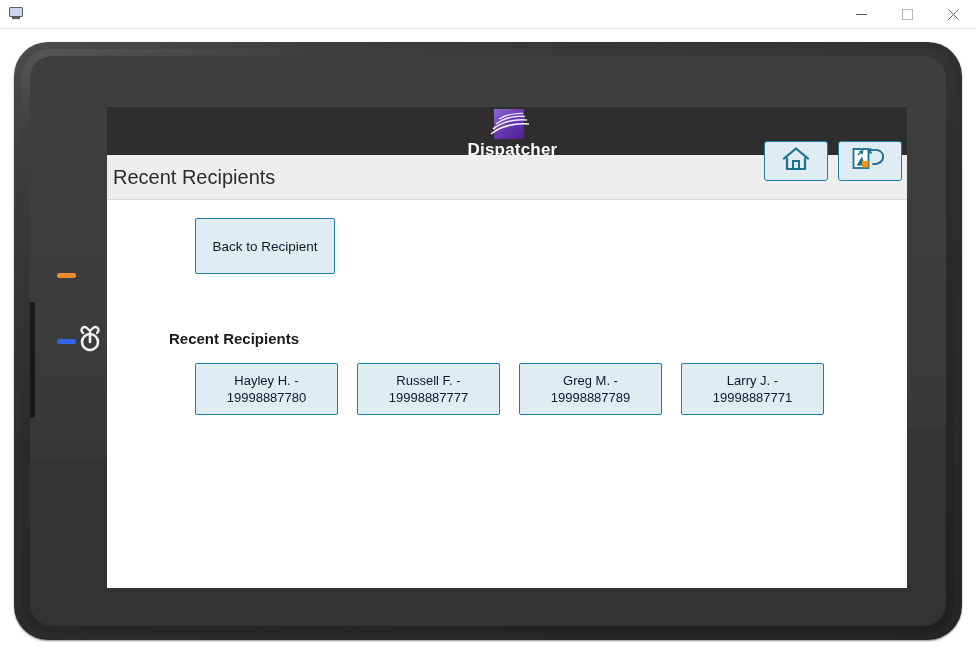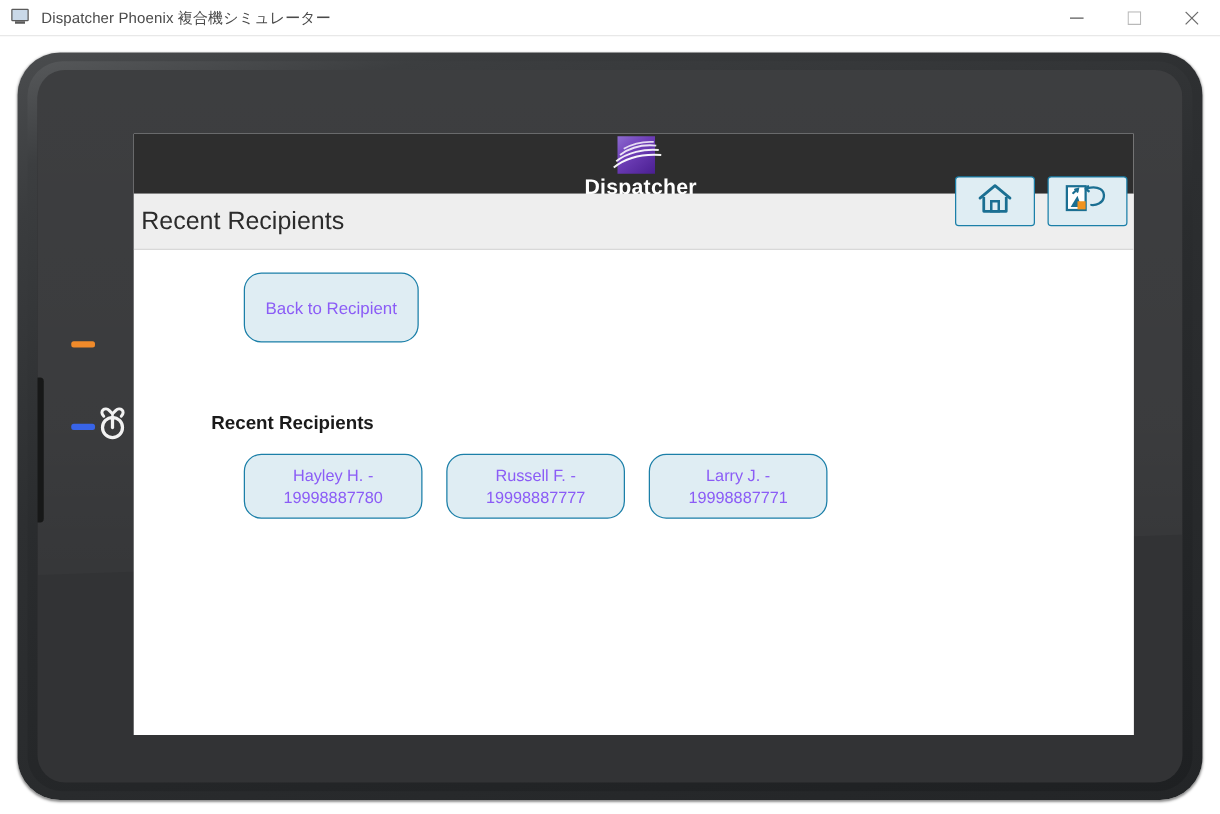--- a/index.html
+++ b/index.html
@@ -231,23 +231,23 @@
 
   .content {
     padding: 0;
     background: #ffffff;
     height: 389px;
     position: relative;
   }
   .btn-tile {
     background: #dfedf3;
     border: 1px solid #1b7fa8;
-    border-radius: 14px;
+    border-radius: 2px;
     box-sizing: border-box;
-    color: #8b5cf6;
+    color: #0f172a;
     font-size: 13px;
     line-height: 17px;
     display: flex;
     align-items: center;
     justify-content: center;
     text-align: center;
   }
   .back-btn {
     position: absolute;
     left: 88px;
@@ -281,21 +281,20 @@
 </head>
 <body>
 
 <div class="os-window">
 
   <div class="titlebar">
     <div class="titlebar-icon">
       <div class="mon-body"></div>
       <div class="mon-stand"></div>
     </div>
-    <div class="titlebar-title">Dispatcher Phoenix 複合機シミュレーター</div>
     <div class="win-controls">
       <div class="win-btn">
         <svg width="11" height="11" viewBox="0 0 11 11">
             <line x1="0" y1="5.5" x2="11" y2="5.5" stroke="#5a5a5a" stroke-width="1"></line>
           </svg>
       </div>
       <div class="win-btn">
         <svg width="11" height="11" viewBox="0 0 11 11">
             <rect x="0.5" y="0.5" width="10" height="10" fill="none" stroke="#b9b9b9" stroke-width="1"></rect>
           </svg>
@@ -378,20 +377,23 @@
             <div class="section-label">Recent Recipients</div>
 
             <div class="tile-grid">
               <div class="btn-tile">
                 <span>Hayley H. -<br>19998887780</span>
               </div>
               <div class="btn-tile">
                 <span>Russell F. -<br>19998887777</span>
               </div>
               <div class="btn-tile">
+                <span>Greg M. -<br>19998887789</span>
+              </div>
+              <div class="btn-tile">
                 <span>Larry J. -<br>19998887771</span>
               </div>
             </div>
           </div>
         </div>
 
       </div>
     </div>
   </div>
 </div>

